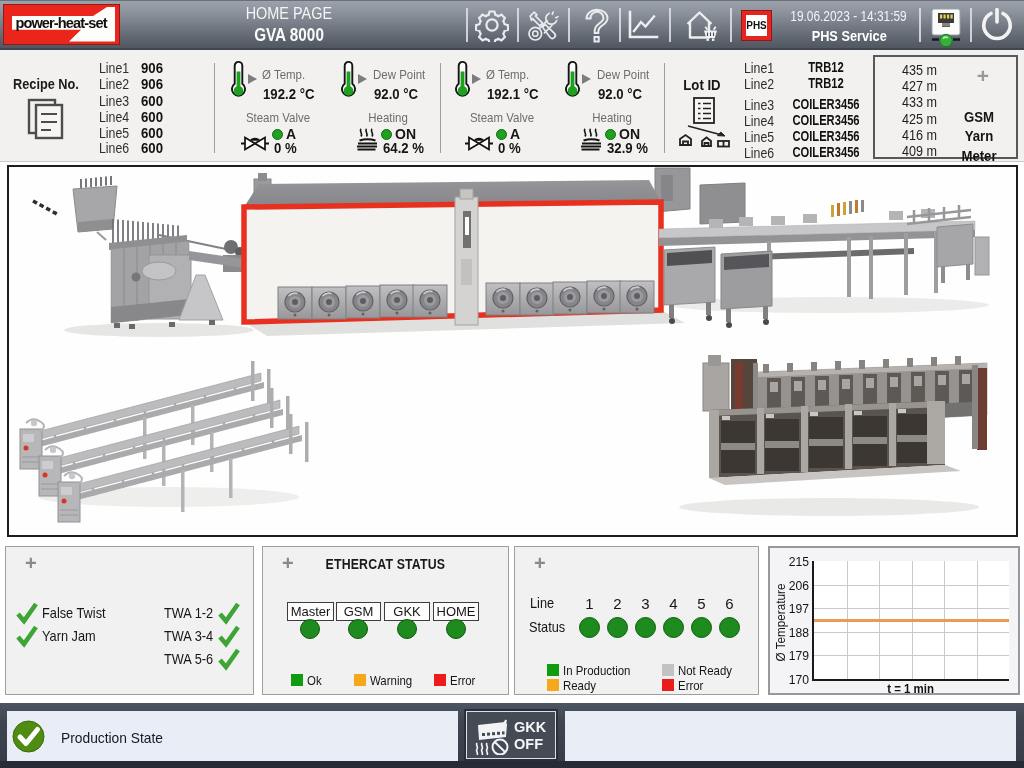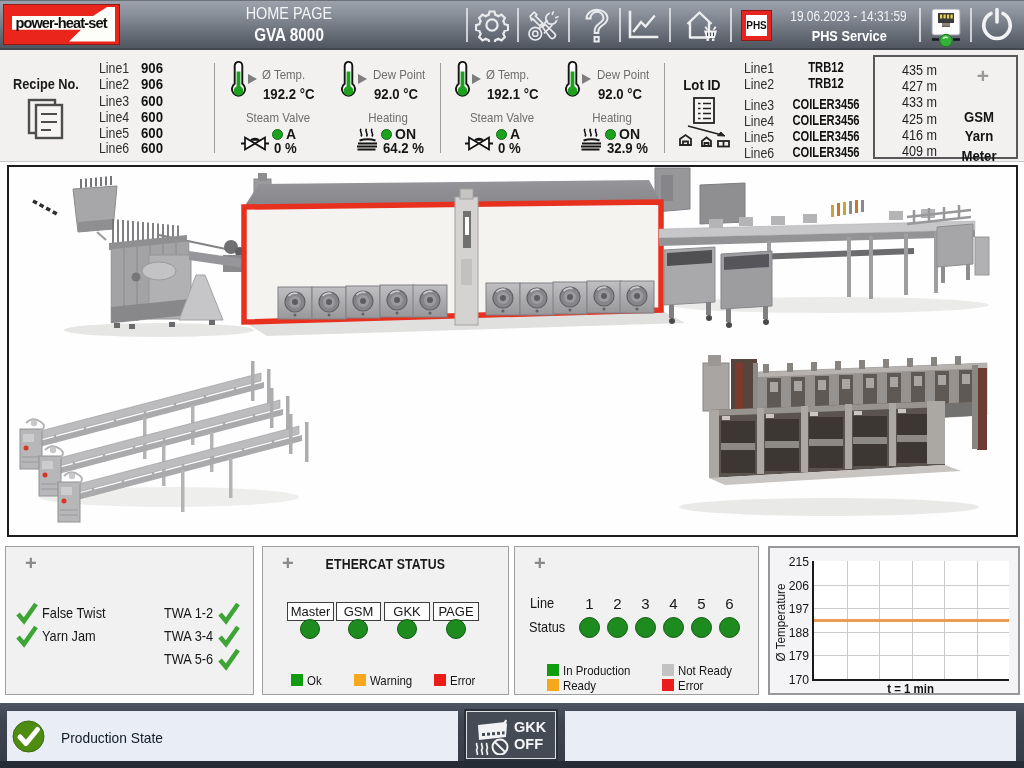--- a/index.html
+++ b/index.html
@@ -574,21 +574,21 @@
   <svg class="abs" style="left:211px; top:100px;" width="24" height="24" viewBox="0 0 24 24">
         <path d="M3 13 l6 7 L21 3" fill="none" stroke="#3da435" stroke-width="4.6"></path>
       </svg>
 </div>
 <div class="panel" style="left:262px; width:247px;">
   <div class="plus" style="left:19px; top:5px;">+</div>
   <div class="ptitle"><span class="cxc" style="display:inline-block;">ETHERCAT STATUS</span></div>
   <div class="abs" style="left:24px; top:55px; width:47px; height:19px; background:#fdfdfd; border:1px solid #3d3d3d; text-align:center; font-size:13px; line-height:17px; color:#161616;">Master</div>
   <div class="abs" style="left:73px; top:55px; width:45px; height:19px; background:#fdfdfd; border:1px solid #3d3d3d; text-align:center; font-size:13px; line-height:17px; color:#161616;">GSM</div>
   <div class="abs" style="left:121px; top:55px; width:46px; height:19px; background:#fdfdfd; border:1px solid #3d3d3d; text-align:center; font-size:13px; line-height:17px; color:#161616;">GKK</div>
-  <div class="abs" style="left:170px; top:55px; width:46px; height:19px; background:#fdfdfd; border:1px solid #3d3d3d; text-align:center; font-size:13px; line-height:17px; color:#161616;">PAGE</div>
+  <div class="abs" style="left:170px; top:55px; width:46px; height:19px; background:#fdfdfd; border:1px solid #3d3d3d; text-align:center; font-size:13px; line-height:17px; color:#161616;">HOME</div>
   <div class="abs" style="left:37px; top:72px; width:20px; height:20px; border-radius:50%; background:#1d8b1d; border:1.5px solid #0e5a0e;"></div>
   <div class="abs" style="left:85px; top:72px; width:20px; height:20px; border-radius:50%; background:#1d8b1d; border:1.5px solid #0e5a0e;"></div>
   <div class="abs" style="left:134px; top:72px; width:20px; height:20px; border-radius:50%; background:#1d8b1d; border:1.5px solid #0e5a0e;"></div>
   <div class="abs" style="left:183px; top:72px; width:20px; height:20px; border-radius:50%; background:#1d8b1d; border:1.5px solid #0e5a0e;"></div>
   <div class="abs" style="left:28px; top:127px; width:12px; height:12px; background:#0f9c0f;"></div>
   <div class="abs" style="left:44px; top:126px; font-size:13px; color:#161616; transform:scaleX(0.88); transform-origin:left center;">Ok</div>
   <div class="abs" style="left:91px; top:127px; width:12px; height:12px; background:#f5a81c;"></div>
   <div class="abs" style="left:107px; top:126px; font-size:13px; color:#161616; transform:scaleX(0.88); transform-origin:left center;">Warning</div>
   <div class="abs" style="left:171px; top:127px; width:12px; height:12px; background:#ea1c1c;"></div>
   <div class="abs" style="left:187px; top:126px; font-size:13px; color:#161616; transform:scaleX(0.88); transform-origin:left center;">Error</div>

